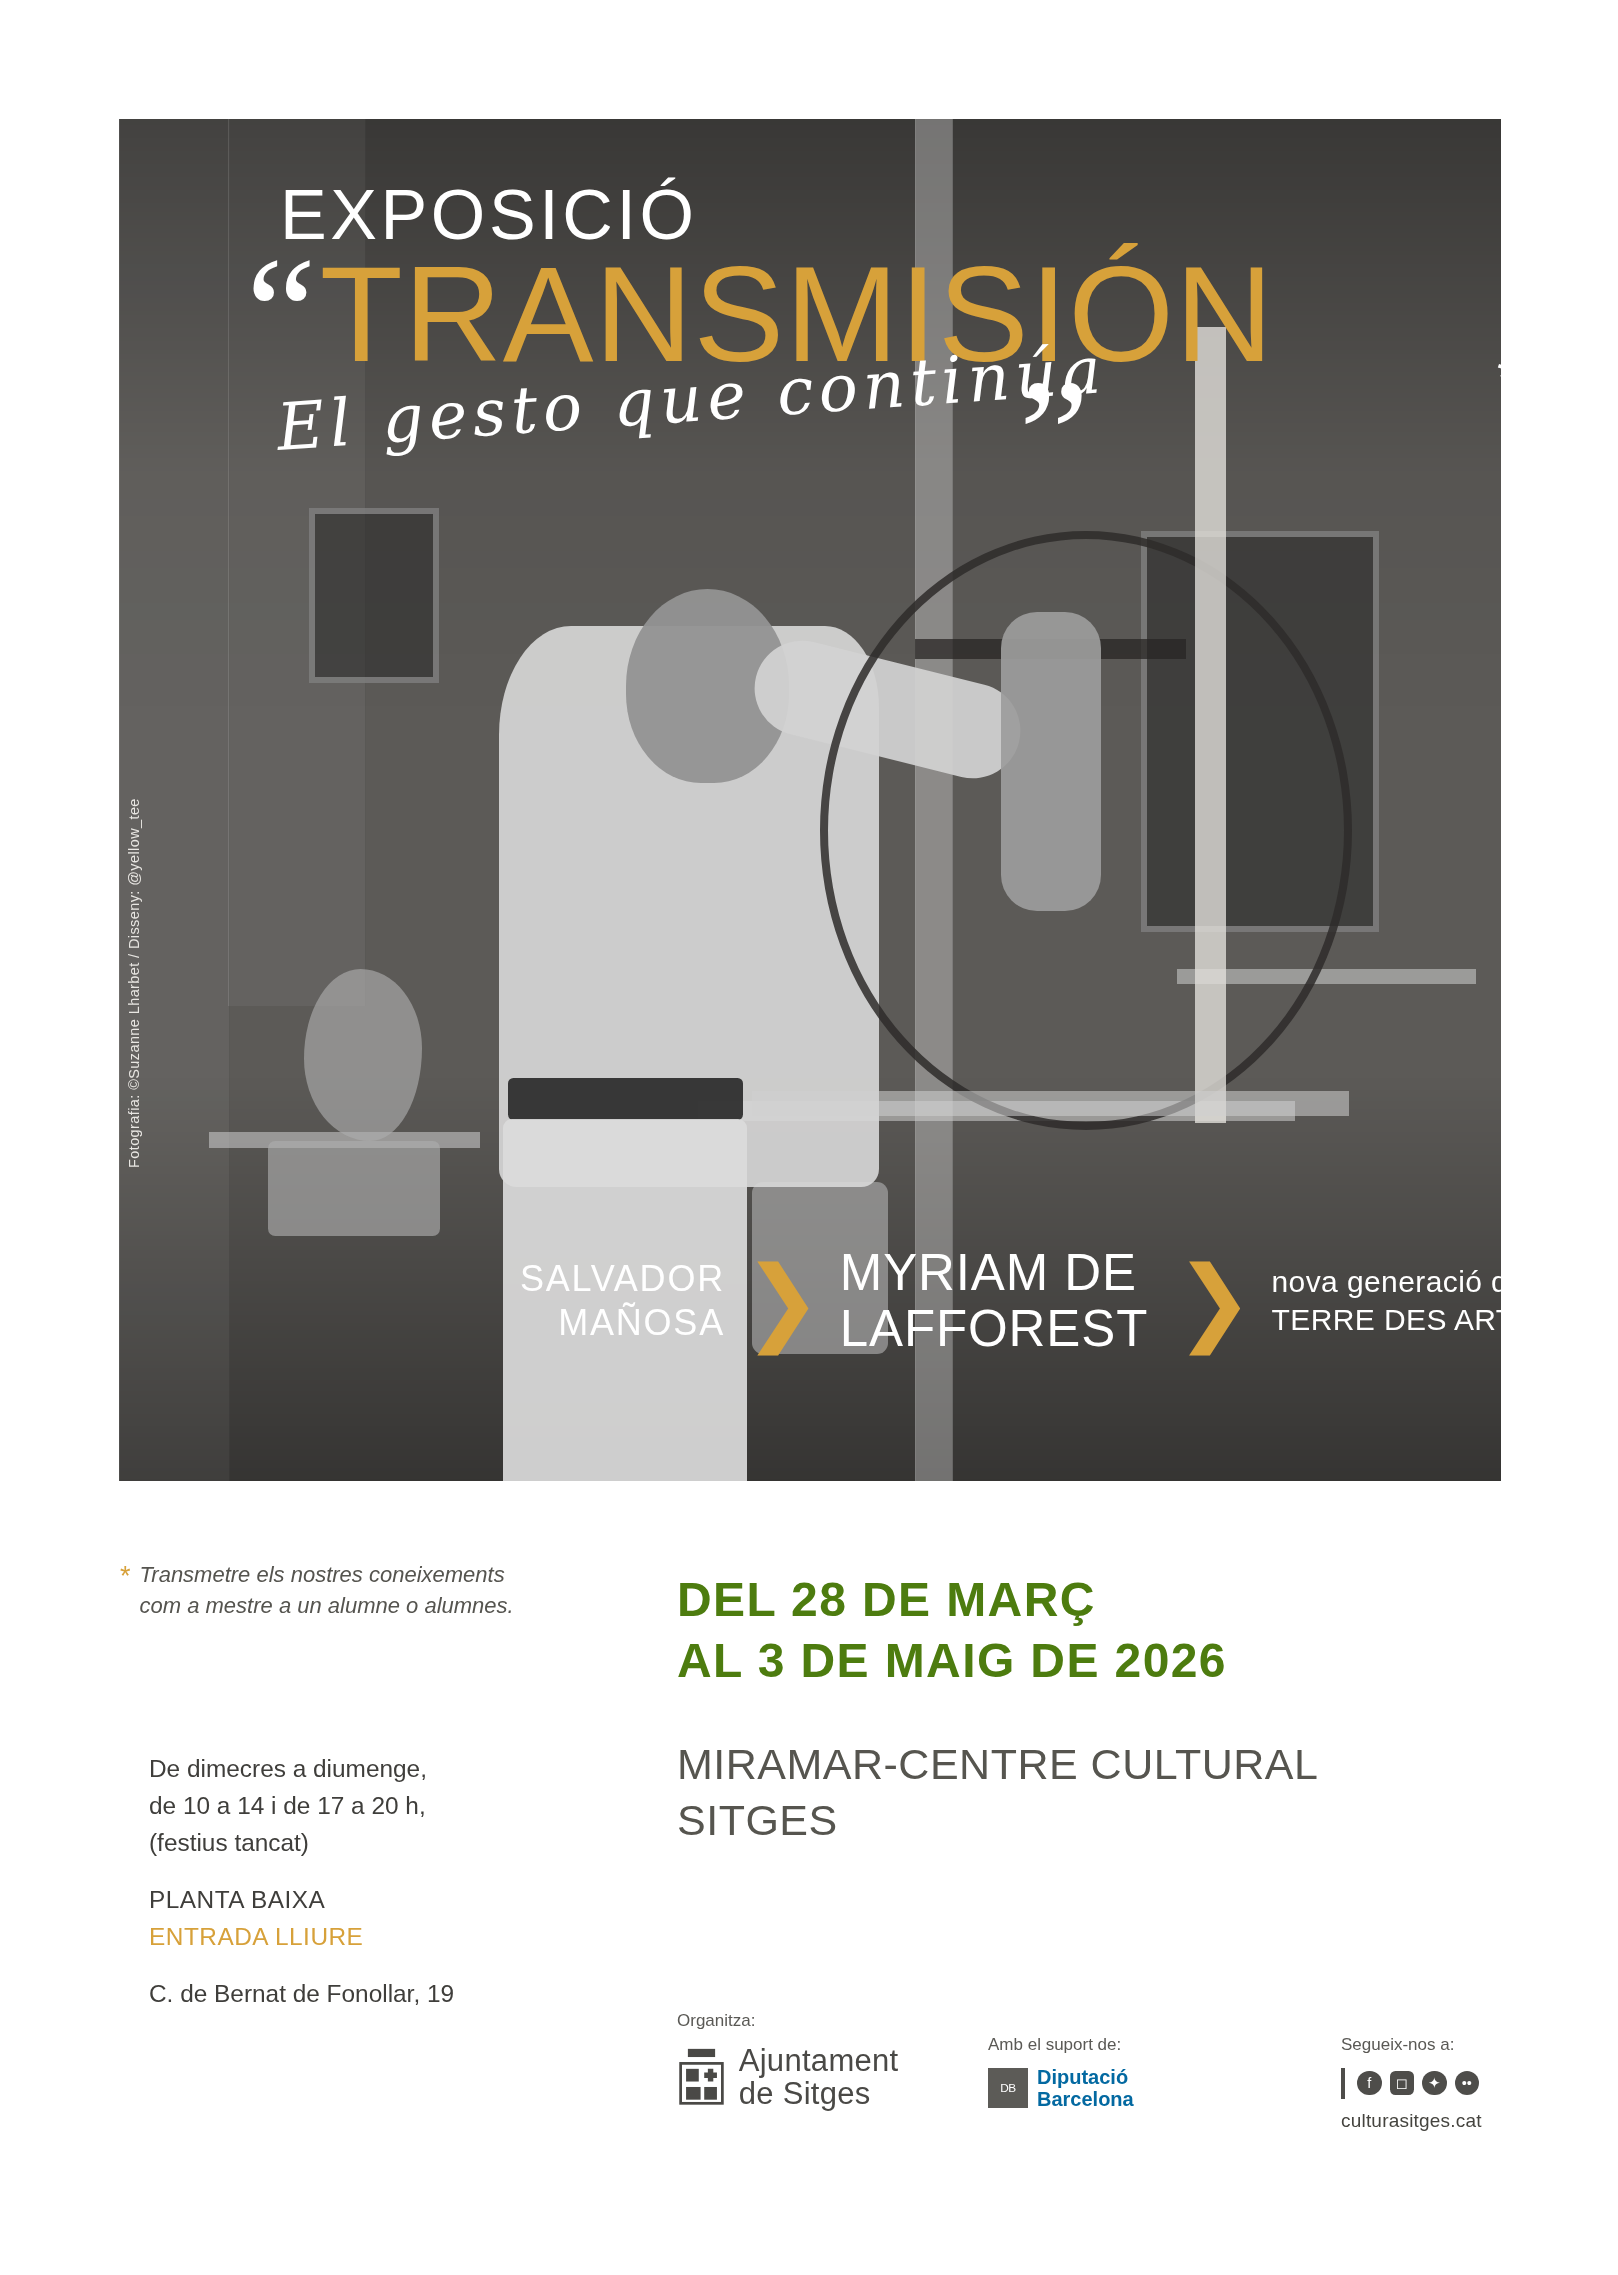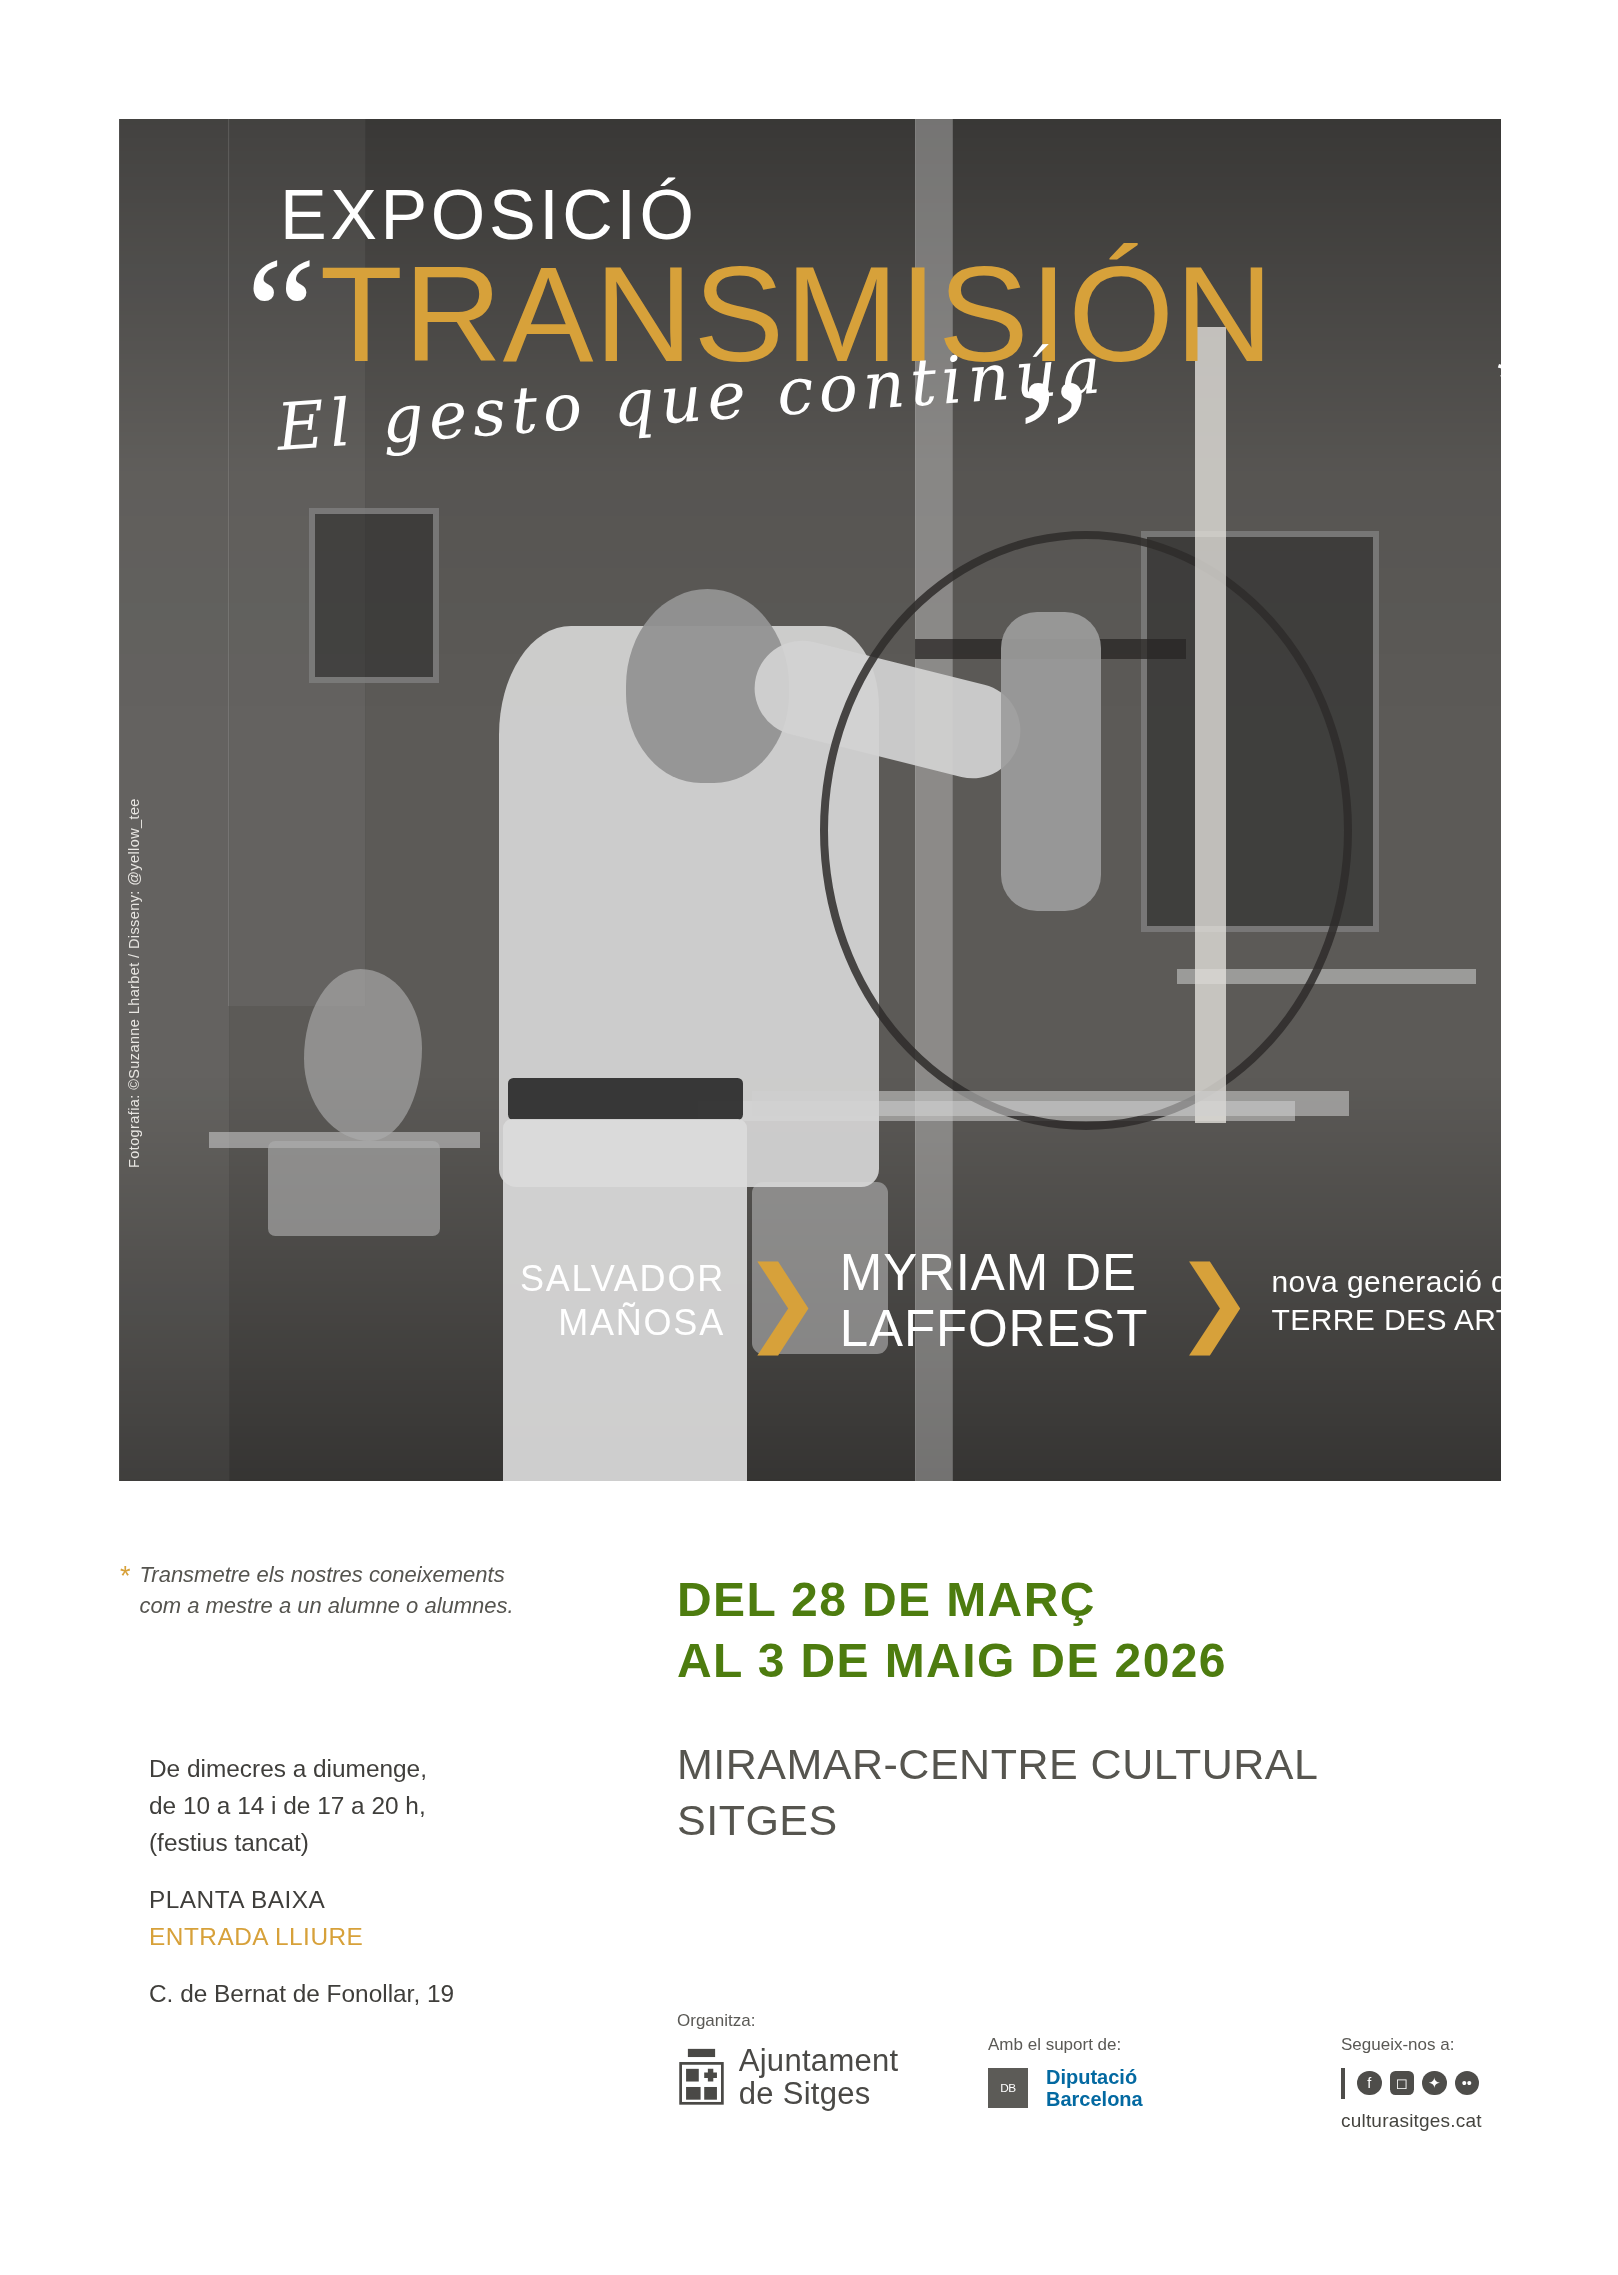--- a/index.html
+++ b/index.html
@@ -309,21 +309,21 @@
   }
 
   .support-block {
     position: absolute;
     left: 988px;
     top: 40px;
   }
   .dip-logo {
     display: flex;
     align-items: center;
-    gap: 18px;
+    gap: 9px;
     margin-top: 11px;
   }
   .dip-mark {
     width: 40px;
     height: 40px;
     background: #5c5b57;
     display: flex;
     align-items: center;
     justify-content: center;
     color: #fff;

